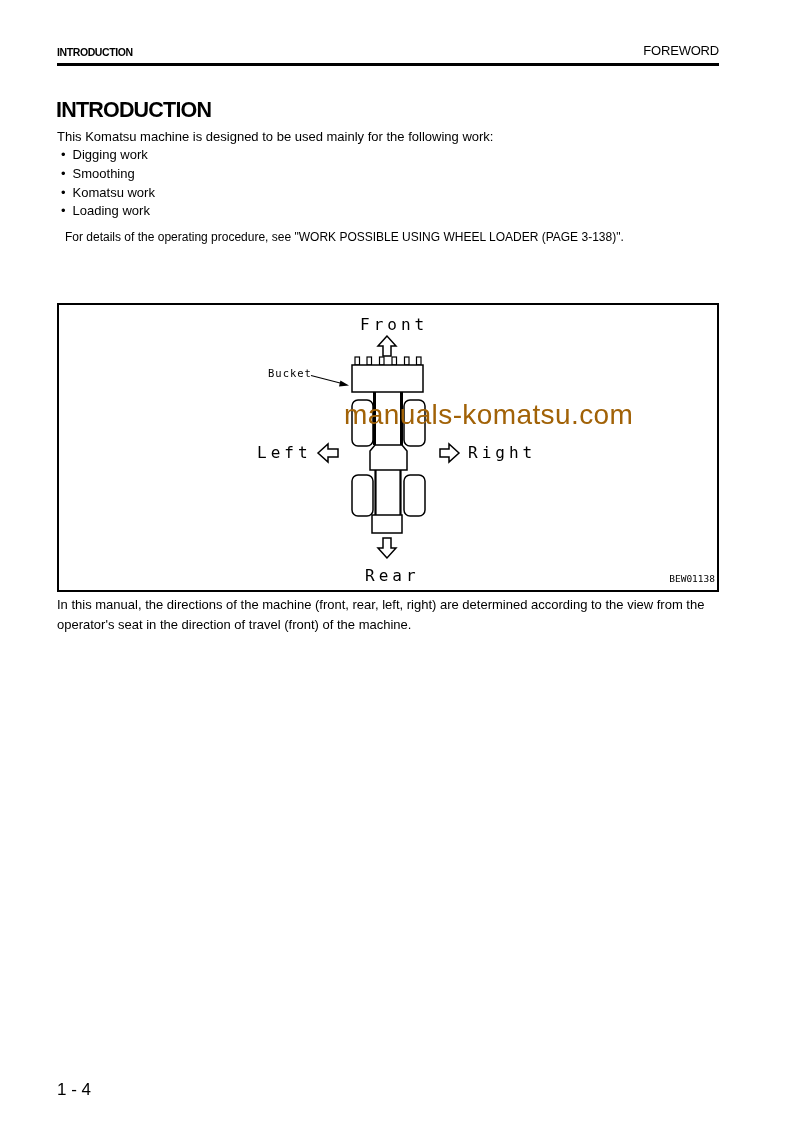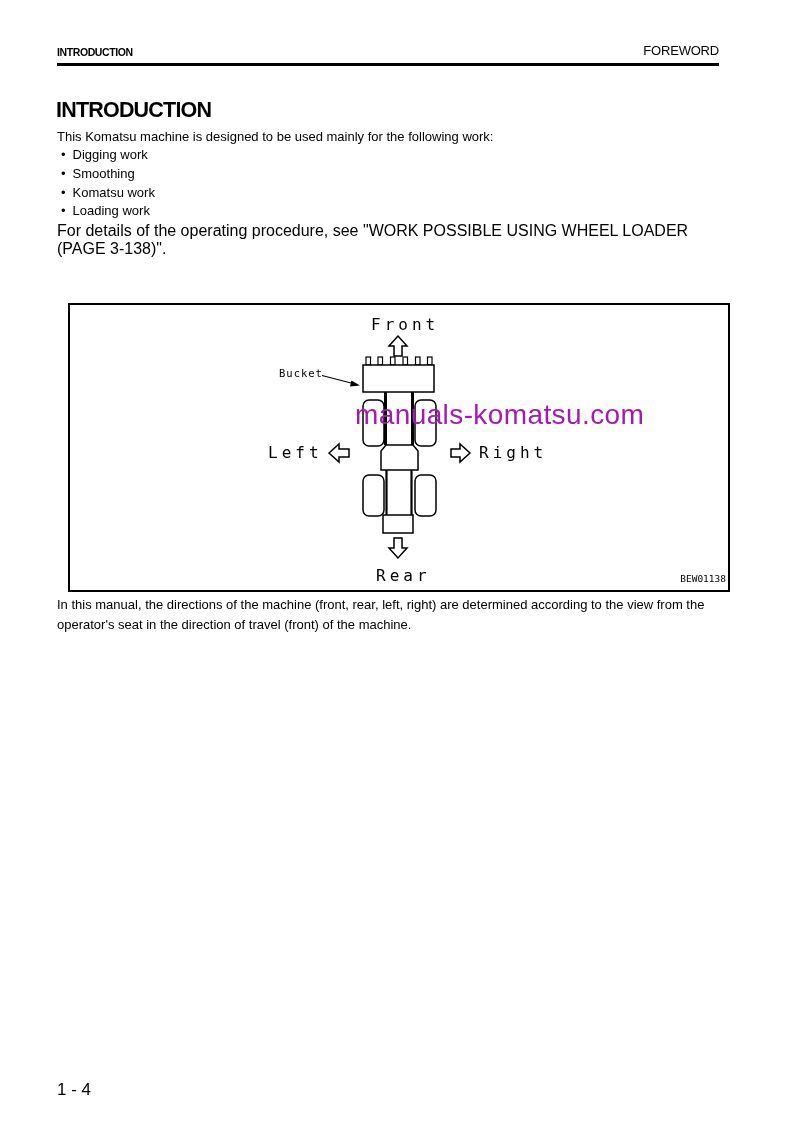--- a/index.html
+++ b/index.html
@@ -27,34 +27,34 @@
   h1.page-title{
     position:absolute;left:56px;top:98px;margin:0;
     font-size:21.5px;font-weight:bold;letter-spacing:-0.8px;
   }
   .lead{position:absolute;left:57px;top:129px;margin:0;font-size:13px;line-height:15px;width:684px;}
   ul.bullets{
     position:absolute;left:61px;top:146px;margin:0;padding:0;list-style:none;
   }
   ul.bullets li{font-size:13px;line-height:18.8px;display:flex;align-items:center;}
   ul.bullets .dot{margin-right:7px;font-size:13px;}
-  .note{position:absolute;left:57px;top:222px;margin:0;font-size:16px;width:684px;}
+  .note{position:absolute;left:57px;top:222px;margin:8px;font-size:12px;width:684px;}
   h2.section-heading{
     position:absolute;left:57px;top:253px;margin:0;
     font-size:16px;font-weight:bold;letter-spacing:-0.2px;
   }
   
   .figure{
-    position:absolute;left:68px;top:303px;width:662px;height:289px;
+    position:absolute;left:57px;top:303px;width:662px;height:289px;
     border:2px solid #000;box-sizing:border-box;background:#fff;
   }
   .figure svg{position:absolute;left:0;top:0;}
   .watermark{
     position:absolute;left:285px;top:94px;
-    font-size:28px;color:#a21caf;letter-spacing:0.4px;
+    font-size:28px;color:#a16207;letter-spacing:0.4px;
     font-family:"Liberation Sans",sans-serif;white-space:nowrap;
   }
   .dlabel{
     font-family:"DejaVu Sans Mono",monospace;
     font-size:16px;letter-spacing:4px;fill:#000;
   }
   .dsmall{
     font-family:"DejaVu Sans Mono",monospace;
     font-size:10.5px;letter-spacing:1px;fill:#000;
   }

